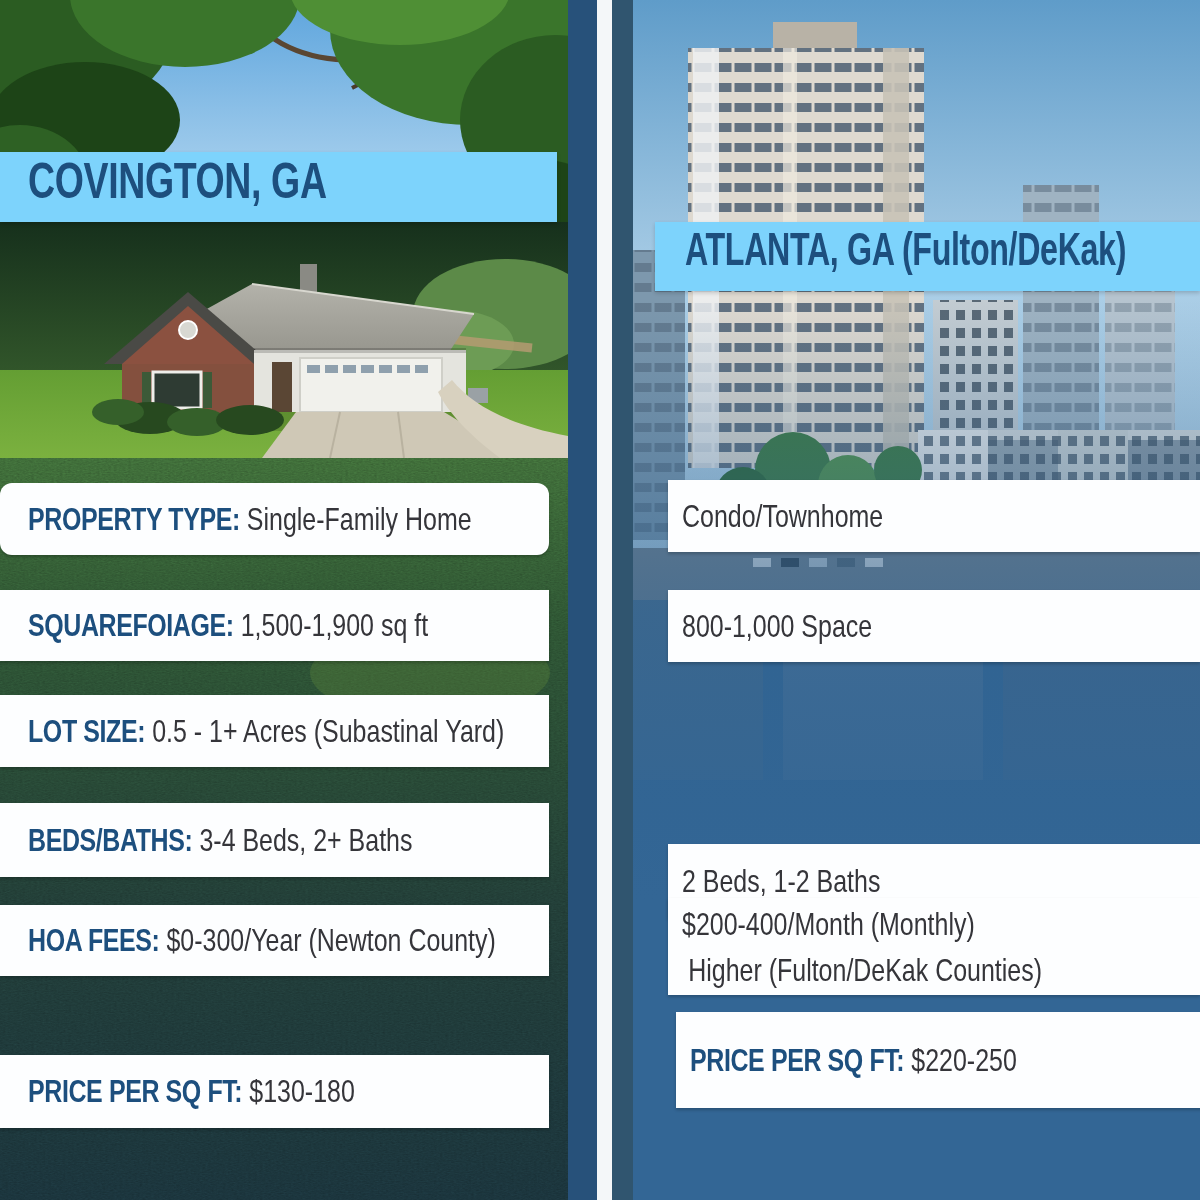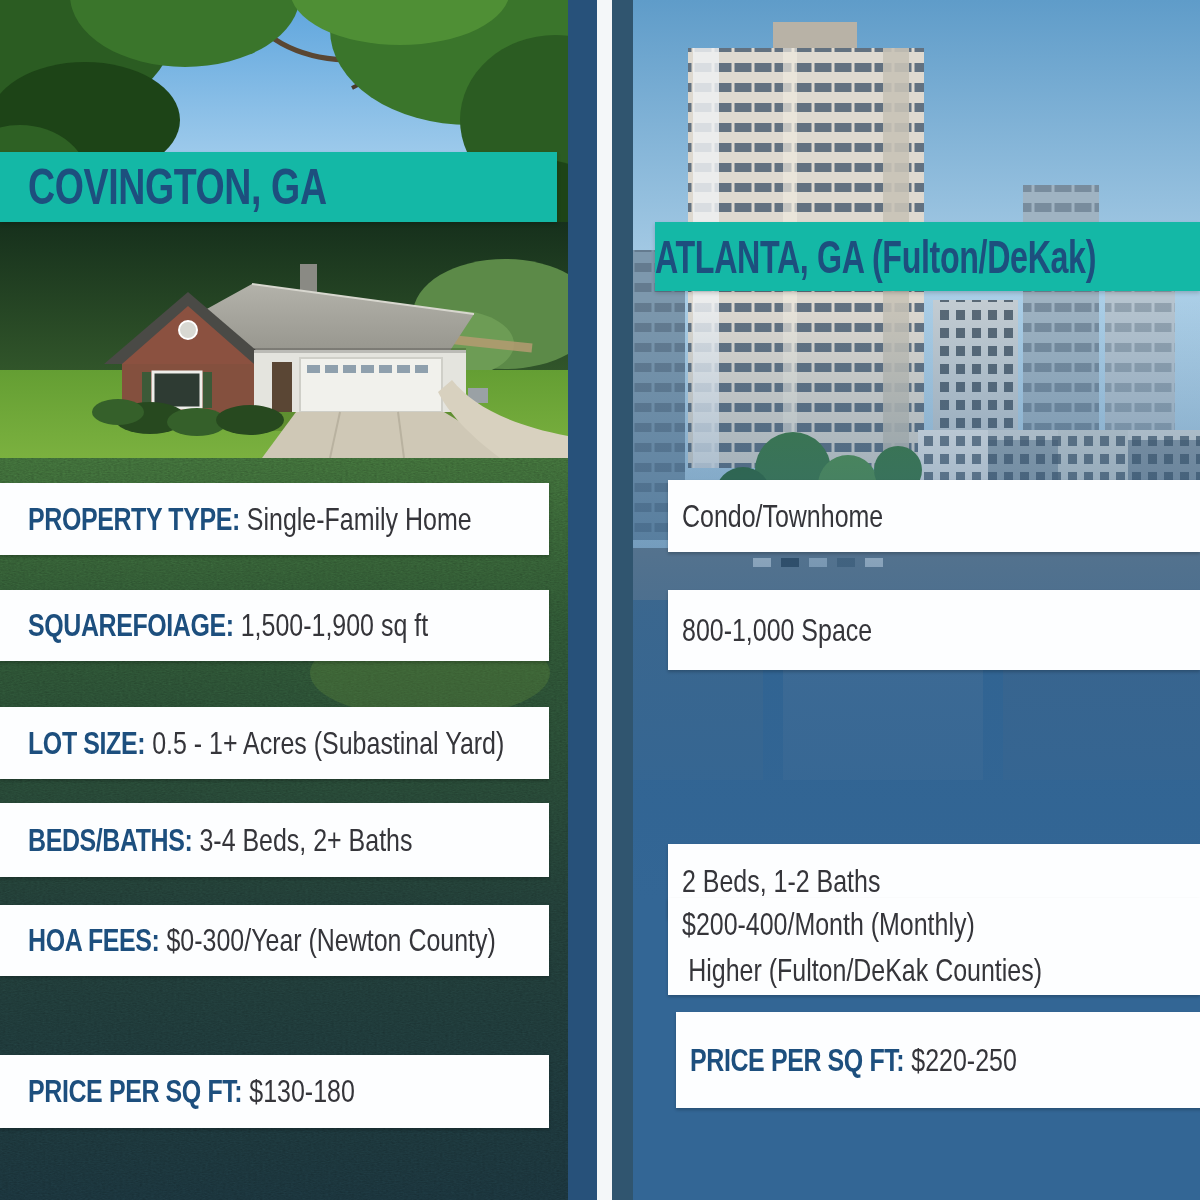--- a/index.html
+++ b/index.html
@@ -11,25 +11,25 @@
   
   .left-panel{position:absolute;left:0;top:0;width:568px;height:1200px;overflow:hidden;}
   .right-panel{position:absolute;left:633px;top:0;width:567px;height:1200px;overflow:hidden;background:#336695;}
   .divider-blue-1{position:absolute;left:568px;top:0;width:29px;height:1200px;background:#27517a;}
   .divider-white{position:absolute;left:597px;top:0;width:15px;height:1200px;background:#f4f7f9;}
   .divider-blue-2{position:absolute;left:612px;top:0;width:21px;height:1200px;background:#30556f;}
   .photo{position:absolute;left:0;}
   .photo svg{display:block;}
   
   .title-bar{
-    position:absolute;background:#14b8a6;display:flex;align-items:center;
+    position:absolute;background:#7dd3fc;display:flex;align-items:flex-start;
     box-shadow:0 2px 4px rgba(0,0,0,.18);
   }
   .title-left{left:0;top:152px;width:557px;height:70px;padding-left:28px;box-sizing:border-box;}
-  .title-right{left:655px;top:222px;width:545px;height:69px;box-sizing:border-box;}
+  .title-right{left:655px;top:222px;width:545px;height:69px;padding-left:30px;box-sizing:border-box;}
   .title-text{
     display:inline-block;white-space:nowrap;font-weight:bold;color:#1d4f7e;
     transform-origin:left center;letter-spacing:-0.5px;
   }
   .title-left .title-text{font-size:50px;transform:scaleX(.75);}
   .title-right .title-text{font-size:46px;transform:scaleX(.70);}
   
   .info-row{
     position:absolute;background:#fdfeff;display:flex;align-items:center;
     box-sizing:border-box;box-shadow:0 2px 3px rgba(0,0,0,.22);
@@ -149,27 +149,27 @@
         <rect width="568" height="742" fill="url(#grassg)"></rect>
         <rect width="568" height="742" filter="url(#gnoise)" opacity=".28"></rect>
         <ellipse cx="430" cy="215" rx="120" ry="45" fill="#6f9a3c" opacity=".25"></ellipse>
       </svg>
     </div>
 
     <div class="title-bar title-left">
       <span class="title-text">COVINGTON, GA</span>
     </div>
 
-    <div class="info-row l" style="top:483px;height:72px;">
+    <div class="info-row l" style="top:483px;height:72px;border-radius:12px;">
       <span class="rtext"><span class="lbl">PROPERTY TYPE:</span><span class="val">Single-Family Home</span></span>
     </div>
     <div class="info-row l" style="top:590px;height:71px;">
       <span class="rtext"><span class="lbl">SQUAREFOIAGE:</span><span class="val">1,500-1,900 sq ft</span></span>
     </div>
-    <div class="info-row l" style="top:695px;height:72px;margin-top:12px;">
+    <div class="info-row l" style="top:695px;height:72px;">
       <span class="rtext"><span class="lbl">LOT SIZE:</span><span class="val">0.5 - 1+ Acres (Subastinal Yard)</span></span>
     </div>
     <div class="info-row l" style="top:803px;height:74px;">
       <span class="rtext"><span class="lbl">BEDS/BATHS:</span><span class="val">3-4 Beds, 2+ Baths</span></span>
     </div>
     <div class="info-row l" style="top:905px;height:71px;">
       <span class="rtext"><span class="lbl">HOA FEES:</span><span class="val">$0-300/Year (Newton County)</span></span>
     </div>
     <div class="info-row l" style="top:1015px;height:73px;margin-top:40px;">
       <span class="rtext"><span class="lbl">PRICE PER SQ FT:</span><span class="val">$130-180</span></span>
@@ -254,21 +254,21 @@
       </svg>
     </div>
 
     <div class="title-bar title-right" style="left:22px;">
       <span class="title-text">ATLANTA, GA (Fulton/DeKak)</span>
     </div>
 
     <div class="info-row r" style="left:35px;top:480px;height:72px;">
       <span class="rtext"><span class="val">Condo/Townhome</span></span>
     </div>
-    <div class="info-row r" style="left:35px;top:590px;height:80px;">
+    <div class="info-row r" style="left:35px;top:590px;height:72px;">
       <span class="rtext"><span class="val">800-1,000 Space</span></span>
     </div>
     <div class="info-row r" style="left:35px;top:844px;height:74px;">
       <span class="rtext"><span class="val">2 Beds, 1-2 Baths</span></span>
     </div>
     <div class="info-row r two-line" style="left:35px;top:898px;height:97px;">
       <span class="rtext">
         <div class="line1">$200-400/Month (Monthly)</div>
         <div class="line2">Higher (Fulton/DeKak Counties)</div>
       </span>

